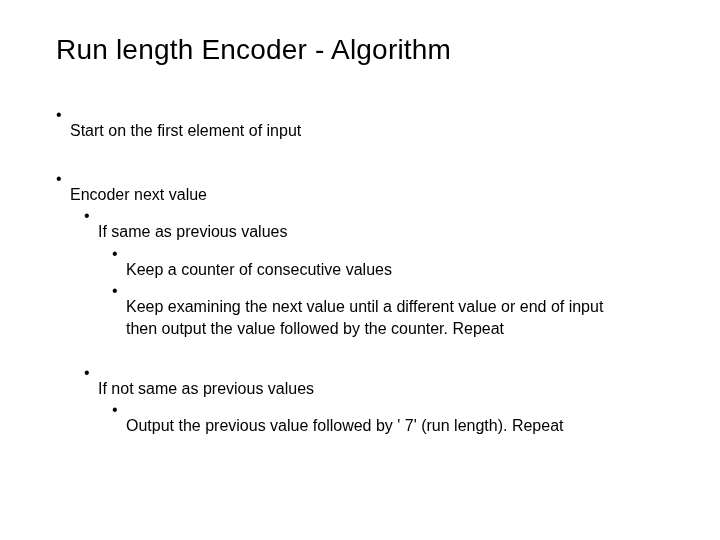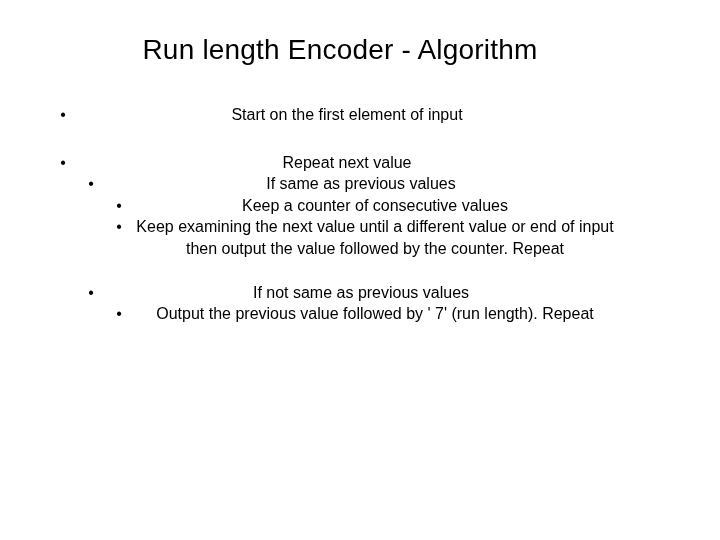--- a/index.html
+++ b/index.html
@@ -9,21 +9,20 @@
     height: 540px;
     background: #ffffff;
     font-family: Arial, Helvetica, sans-serif;
     color: #000000;
   }
   .slide {
     box-sizing: border-box;
     width: 680px;
     height: 540px;
     padding: 34px 56px 0 56px;
-    text-align: center;
   }
   .title {
     font-size: 28px;
     font-weight: 400;
     margin: 0 0 38px 0;
     letter-spacing: 0.2px;
   }
   .body {
     font-size: 16px;
     line-height: 1.35;
@@ -34,20 +33,21 @@
   .bullet-row {
     display: flex;
     align-items: flex-start;
   }
   .bullet-mark {
     flex: 0 0 auto;
     width: 14px;
   }
   .bullet-text {
     flex: 1 1 auto;
+    margin-top: 16px;
   }
   .gap-lg { height: 26px; }
   .gap-md { height: 22px; }
 </style>
 </head>
 <body>
 
 <div class="slide">
 
   <h1 class="title">Run length Encoder - Algorithm</h1>
@@ -56,21 +56,21 @@
 
     <div class="bullet-row lvl1">
       <span class="bullet-mark">•</span>
       <span class="bullet-text">Start on the first element of input</span>
     </div>
 
     <div class="gap-lg"></div>
 
     <div class="bullet-row lvl1">
       <span class="bullet-mark">•</span>
-      <span class="bullet-text">Repeat next value</span>
+      <span class="bullet-text">Encoder next value</span>
     </div>
 
     <div class="bullet-row lvl2">
       <span class="bullet-mark">•</span>
       <span class="bullet-text">If same as previous values</span>
     </div>
 
     <div class="bullet-row lvl3">
       <span class="bullet-mark">•</span>
       <span class="bullet-text">Keep a counter of consecutive values</span>

